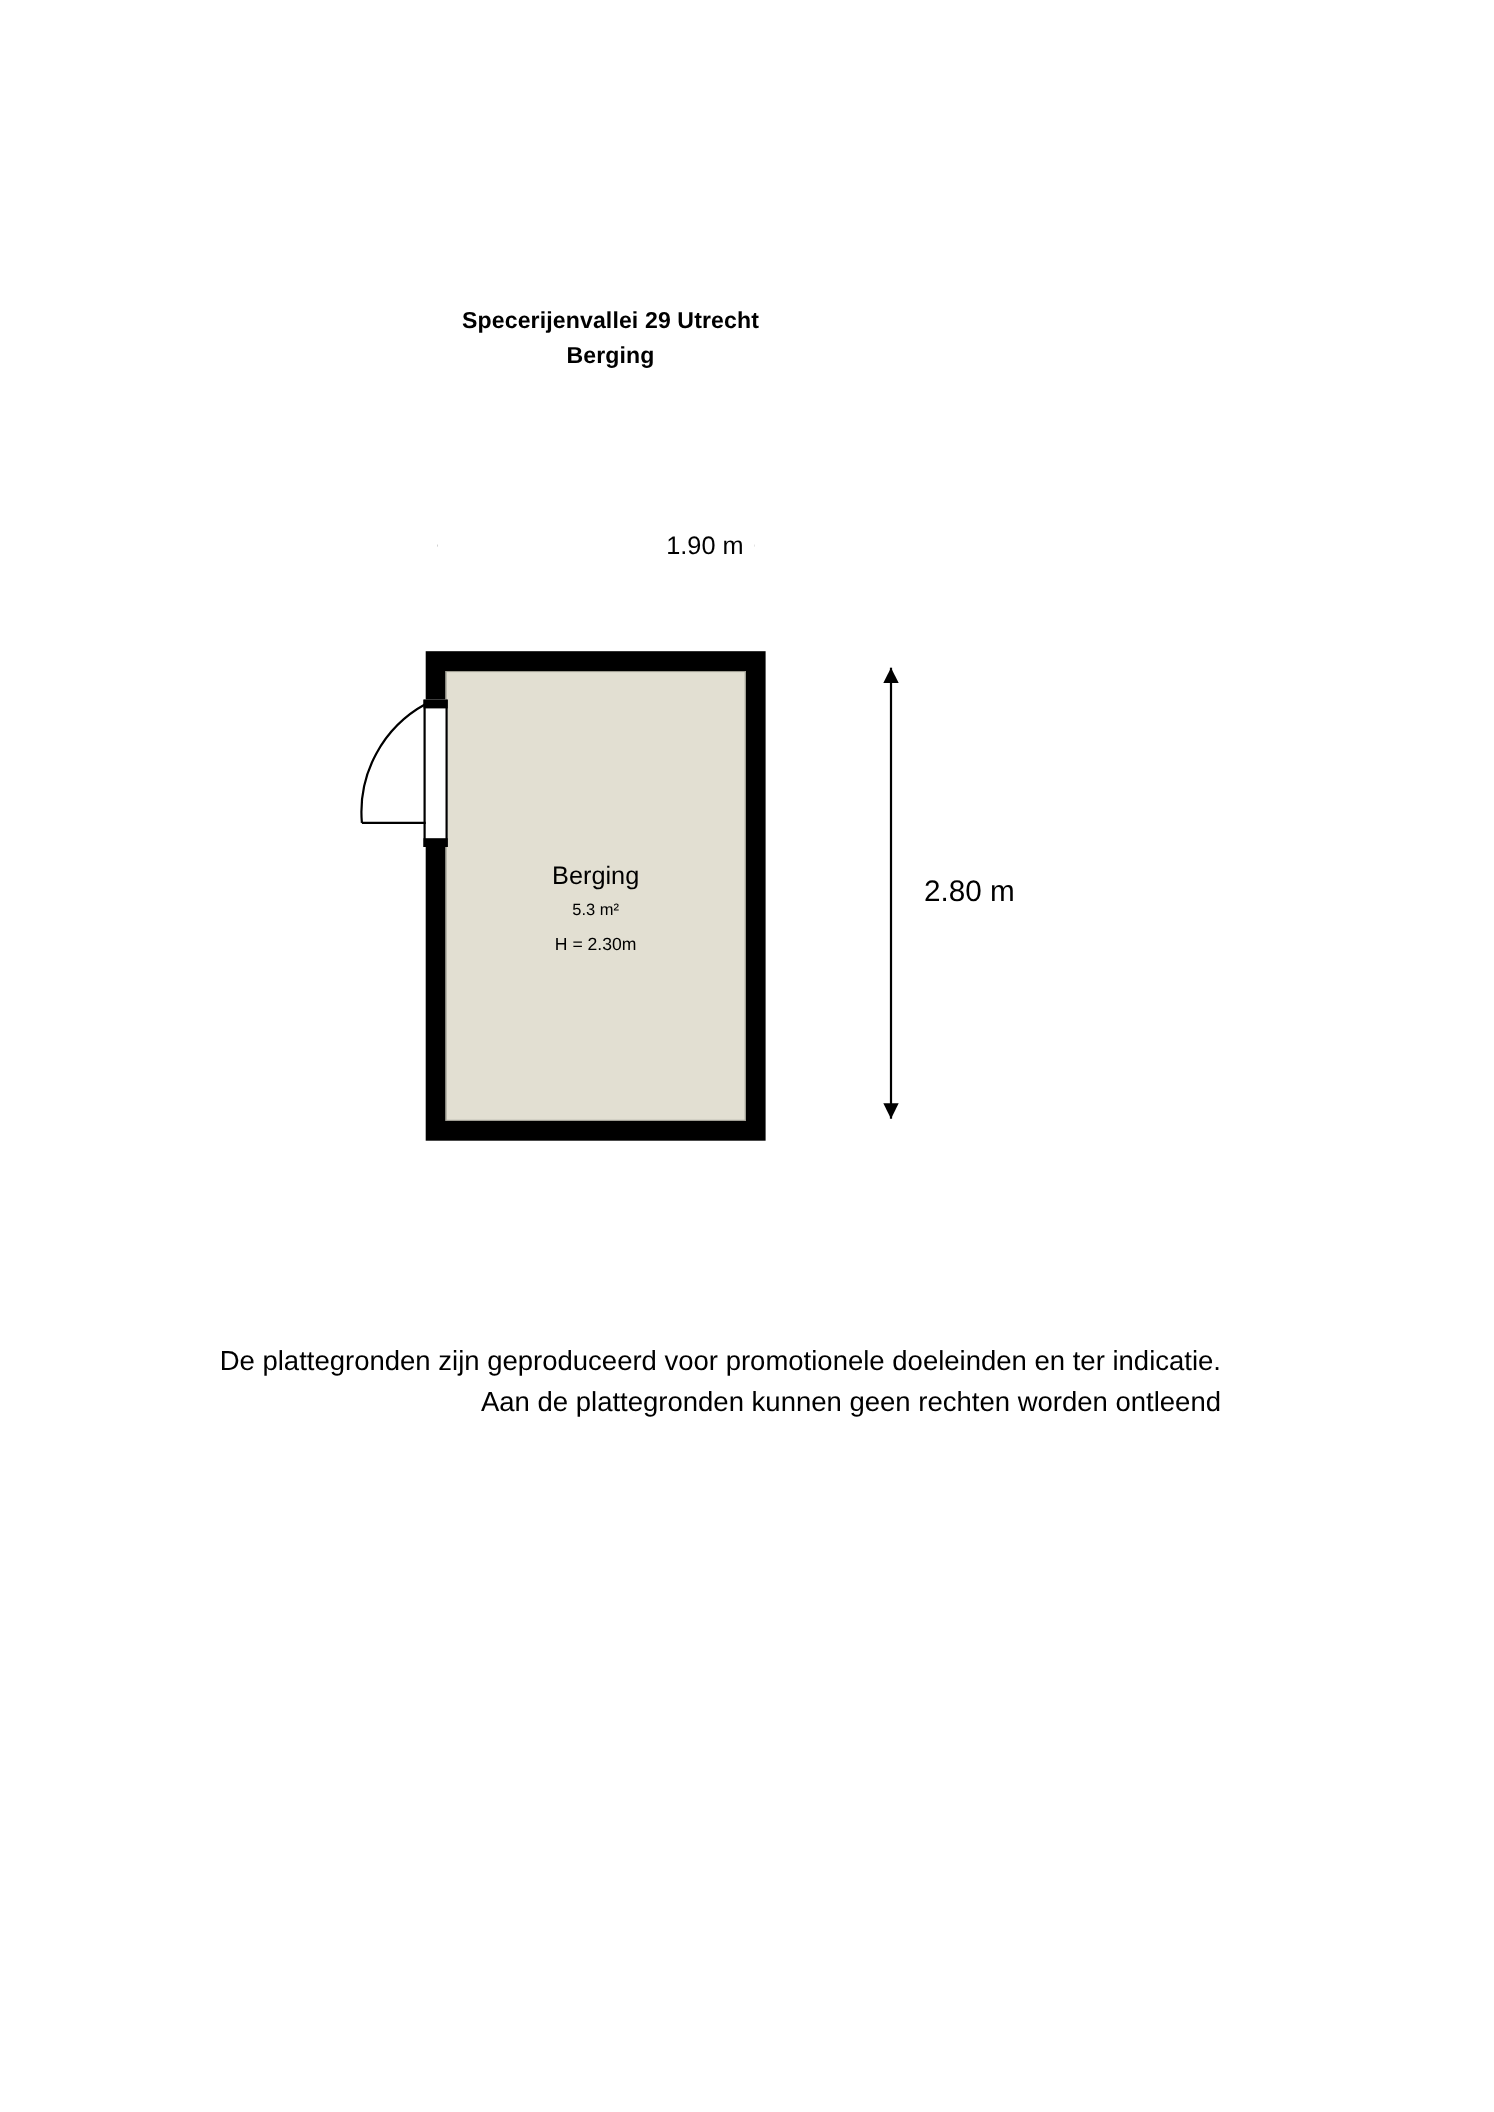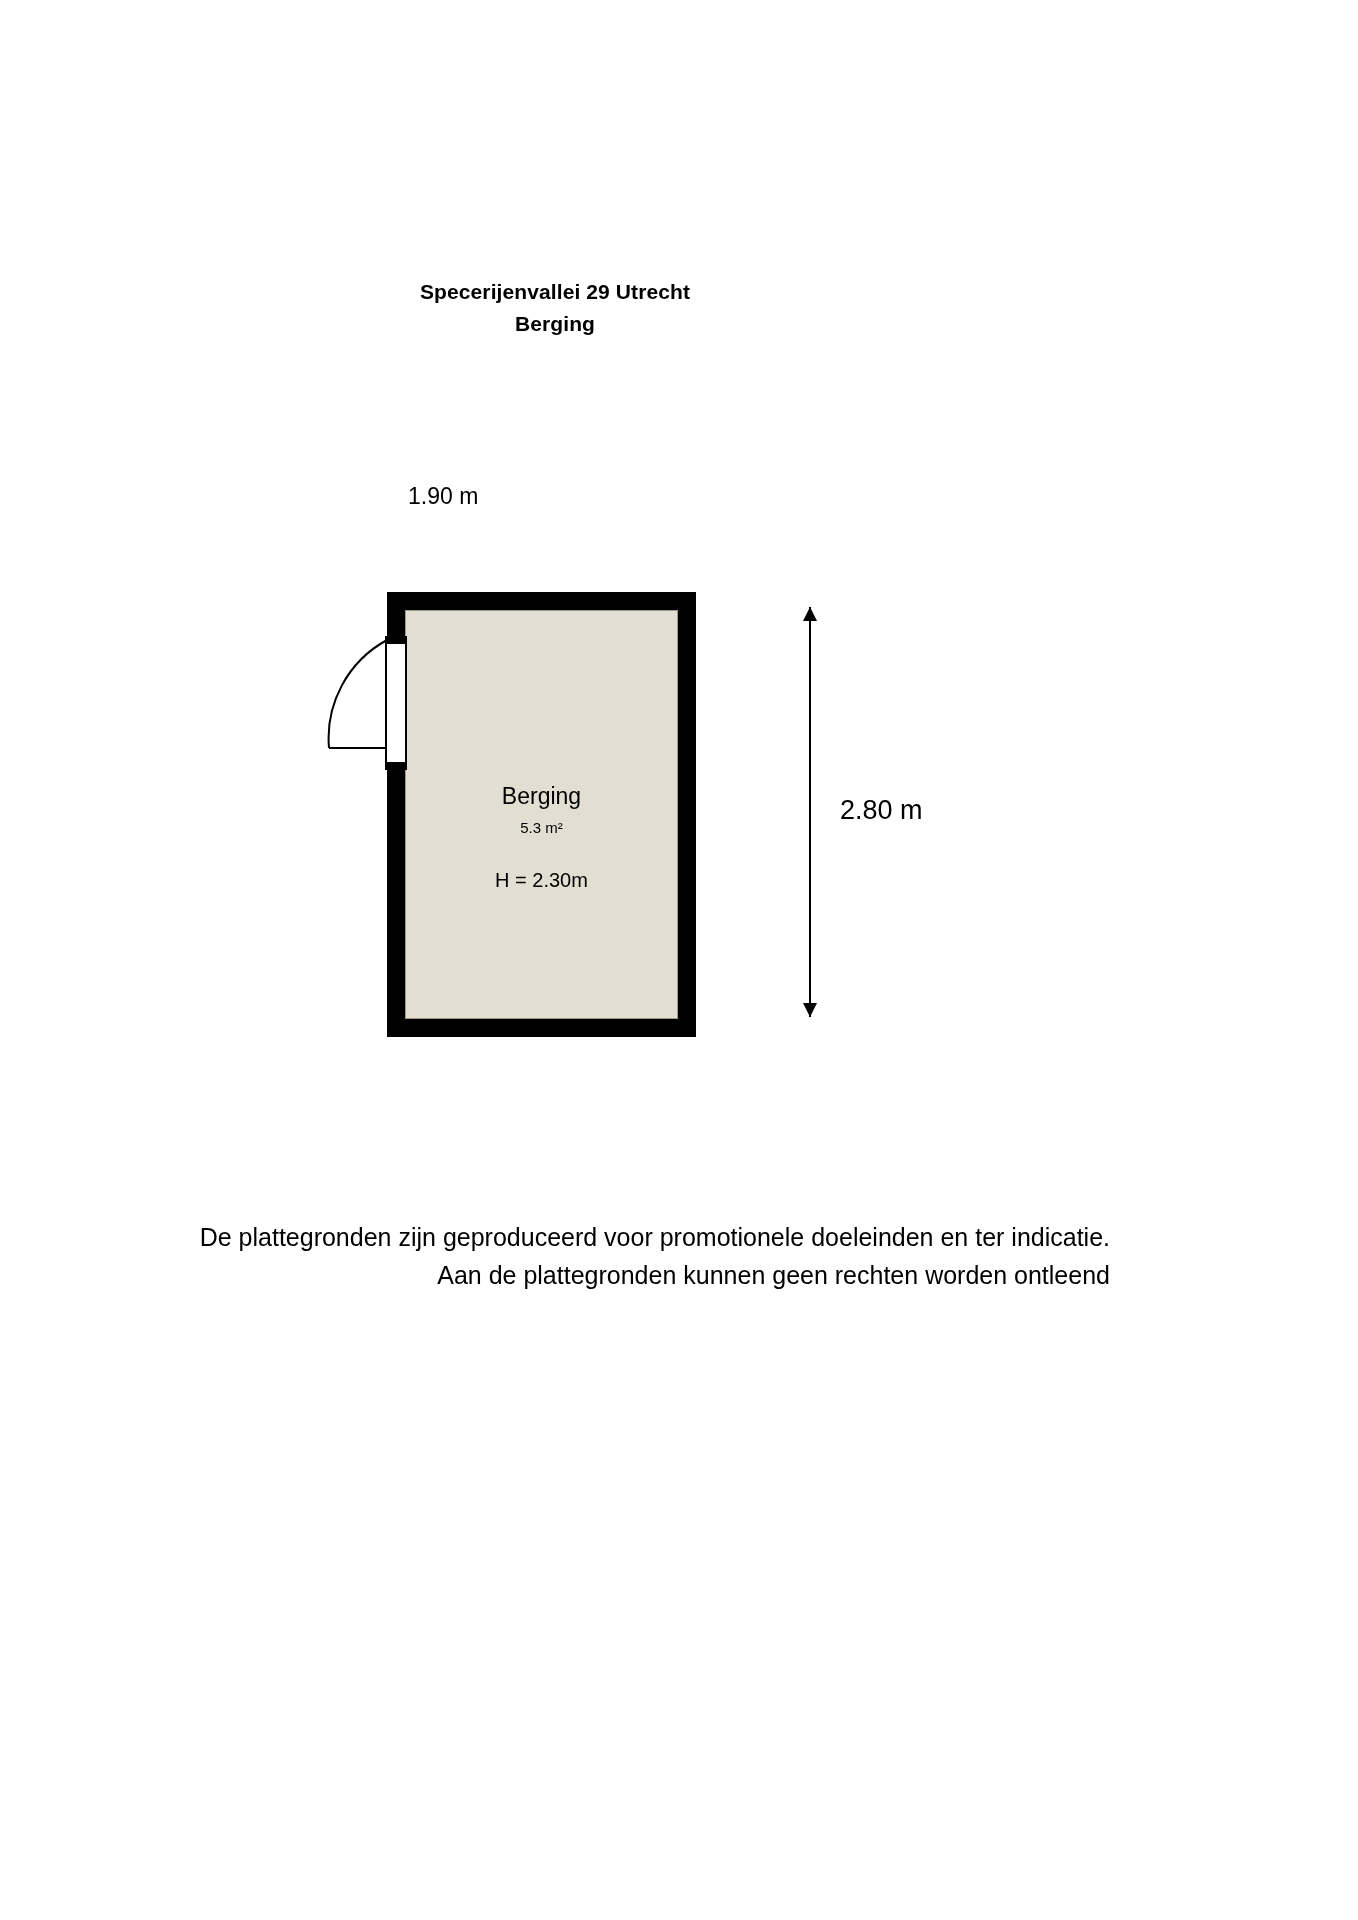--- a/index.html
+++ b/index.html
@@ -54,21 +54,21 @@
     left: 0;
     width: 288px;
     height: 2px;
     background: #000;
   }
   #dim-top .label {
     position: absolute;
     top: 0;
     left: 0;
     width: 288px;
-    text-align: left;
+    text-align: right;
     font-size: 23px;
     line-height: 36px;
     background: #ffffff;
     padding: 0;
   }
   #dim-top .lbl-inner {
     background: #ffffff;
     padding: 0 10px;
   }
   .arrow-head {
@@ -160,23 +160,22 @@
   }
   #room-labels .room-name {
     font-size: 23px;
     line-height: 32px;
   }
   #room-labels .room-area {
     font-size: 15px;
     line-height: 32px;
   }
   #room-labels .room-height {
-    font-size: 20px;
-    line-height: 32px;
-    margin-top: 20px;
+    font-size: 16px;
+    line-height: 32px;
   }
 
   
   #door {
     position: absolute;
     left: 385px;
     top: 636px;
     width: 70px;
     height: 134px;
   }

